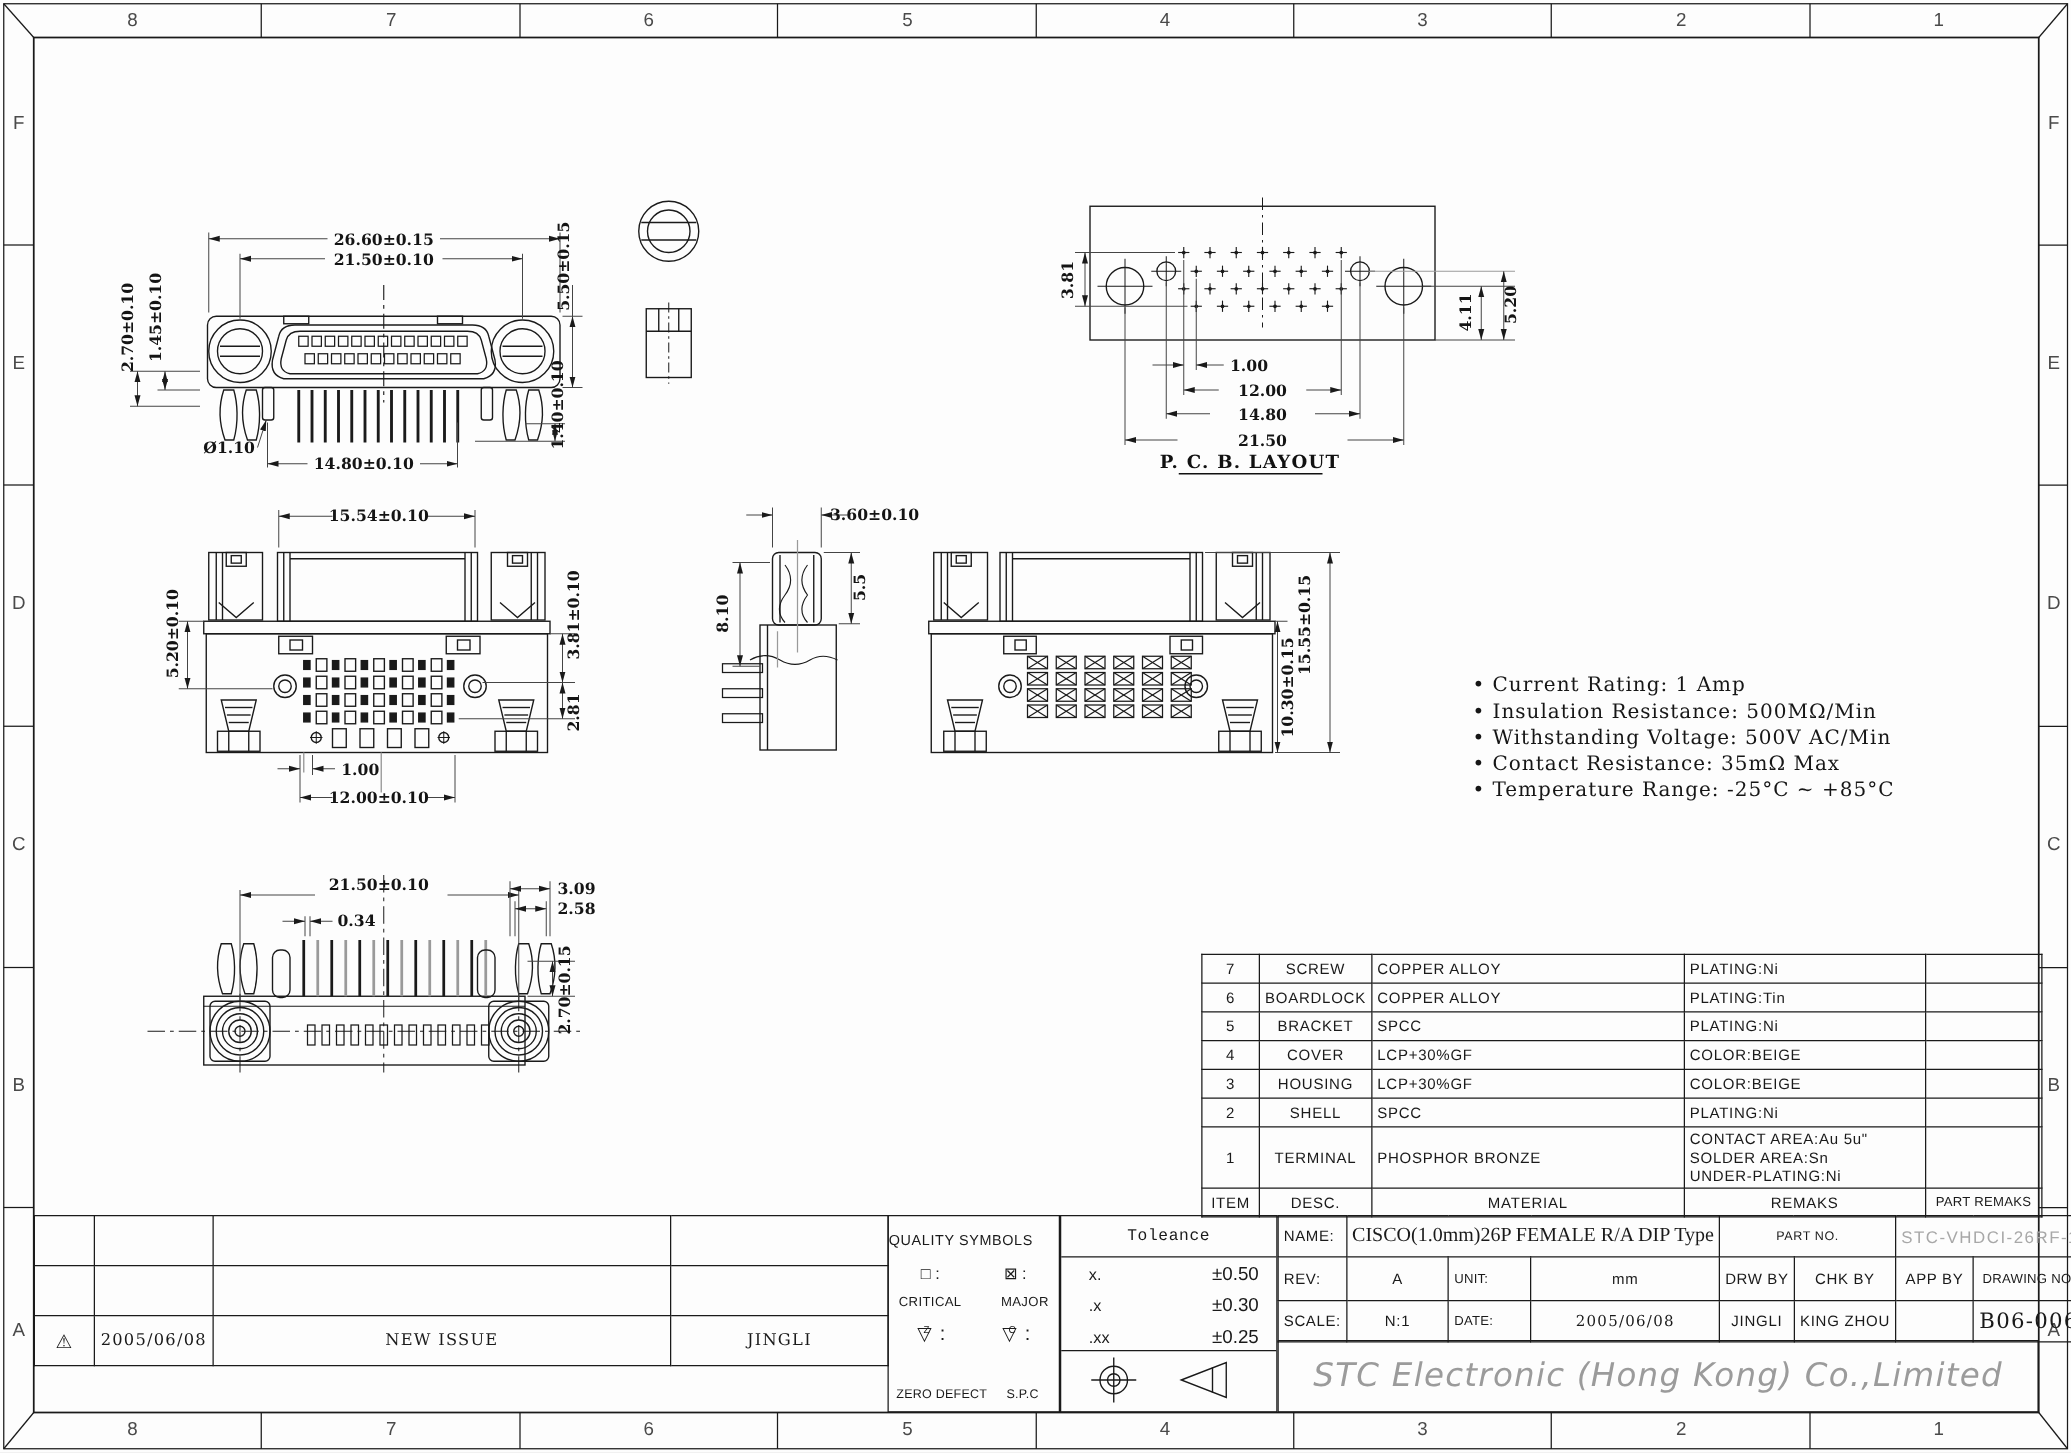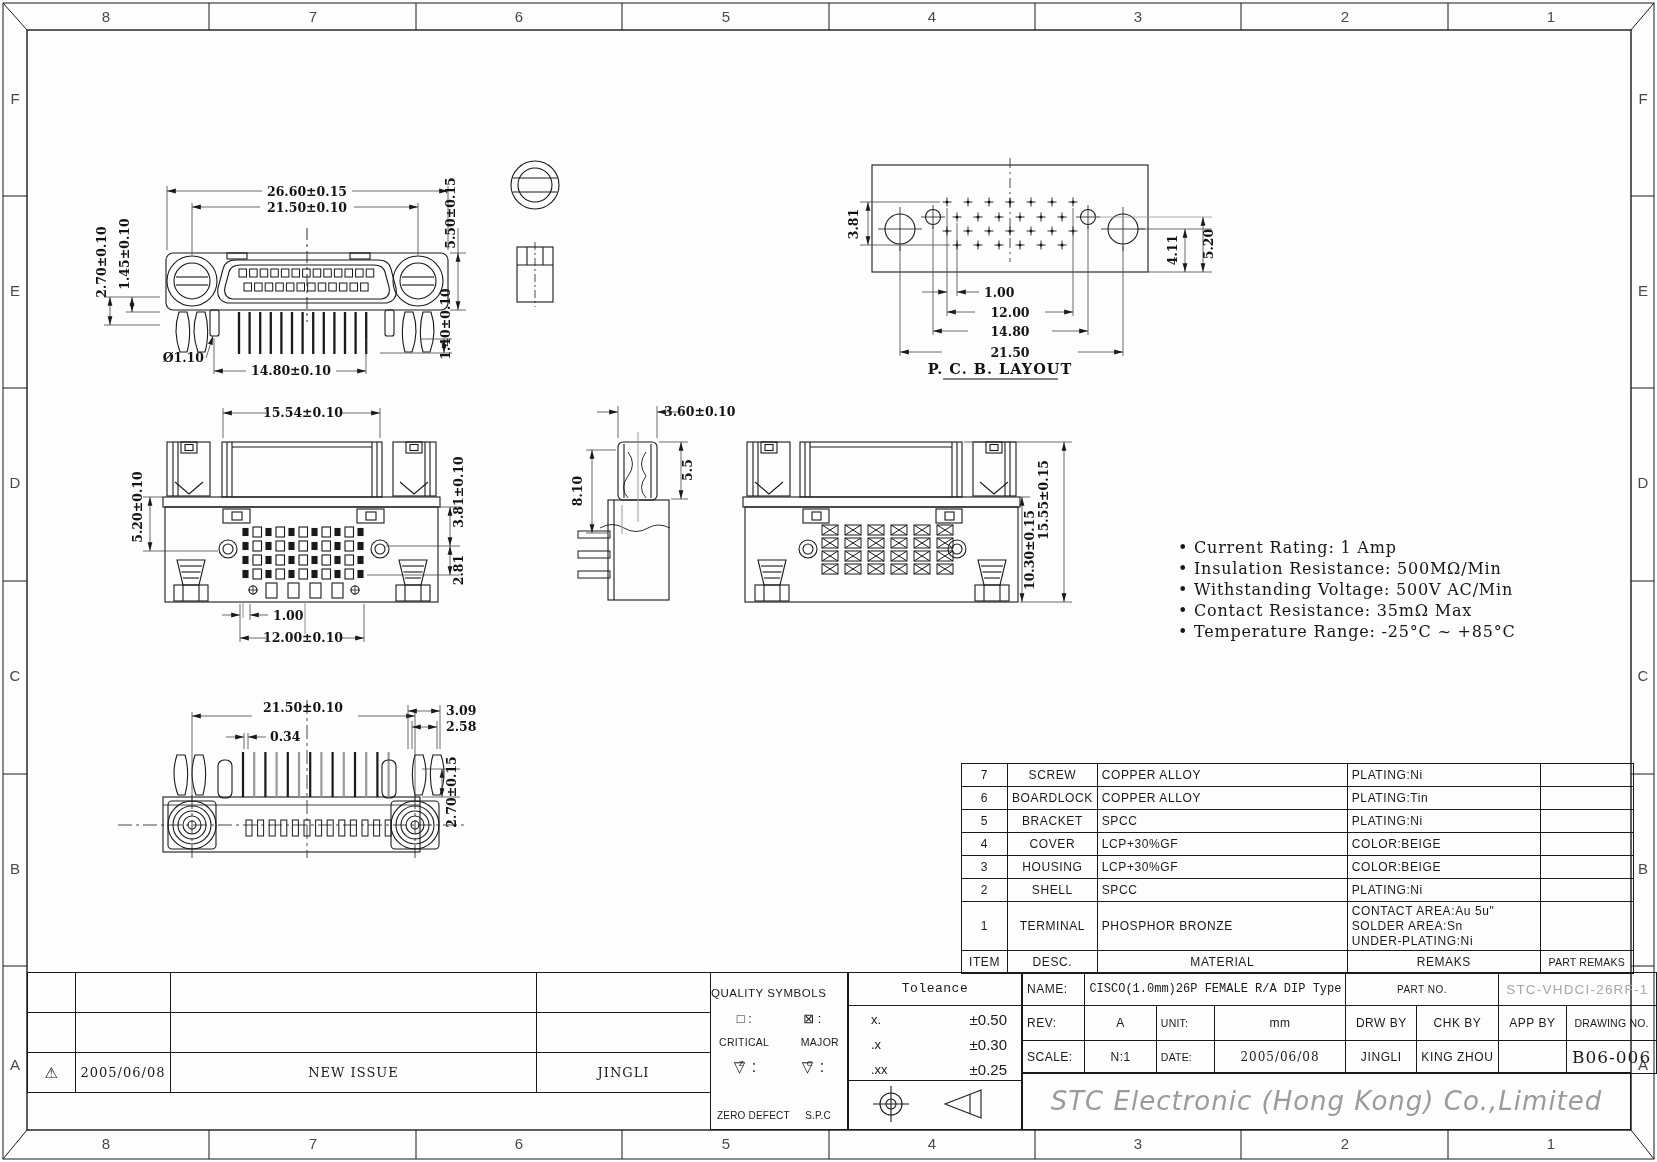--- a/index.html
+++ b/index.html
@@ -41,21 +41,21 @@
   
   #tol{left:848px;top:972px;width:174px;height:158px;border:1px solid #1a1a1a;box-sizing:border-box;}
   #tol .tt{text-align:center;font-size:13px;border-bottom:1px solid #1a1a1a;height:32px;line-height:32px;letter-spacing:.5px;font-family:Liberation Mono, monospace;}
   #tol .tr{display:flex;justify-content:space-between;padding:2px 14px 0 22px;font-size:13px;height:23px;align-items:center;}
   #tol .tv{font-size:15px;}
   #tol .tsym{border-top:1px solid #1a1a1a;position:absolute;bottom:0;height:48px;width:172px;}
   
   #tb{left:1022px;top:972px;}
   #tb td{height:32px;}
   .lab{font-size:12px;letter-spacing:.5px;}
-  .nameval{font-family:Liberation Mono, monospace;font-size:12px;letter-spacing:0;}
+  .nameval{font-family:Liberation Serif, serif;font-size:16px;letter-spacing:0;}
   .pno{color:#a8a8a8;font-size:13.5px;letter-spacing:1.2px;text-align:center;}
   .small{font-size:10.5px;letter-spacing:.2px;}
   #company{position:absolute;left:1022px;top:1072px;width:609px;height:58px;border:1px solid #1a1a1a;
            box-sizing:border-box;display:flex;align-items:center;justify-content:center;
            font:italic 26px "DejaVu Sans",sans-serif;color:#9b9b9b;letter-spacing:1px;}
   .warnsym{font-size:15px;}
 </style>
 </head>
 <body>
 

